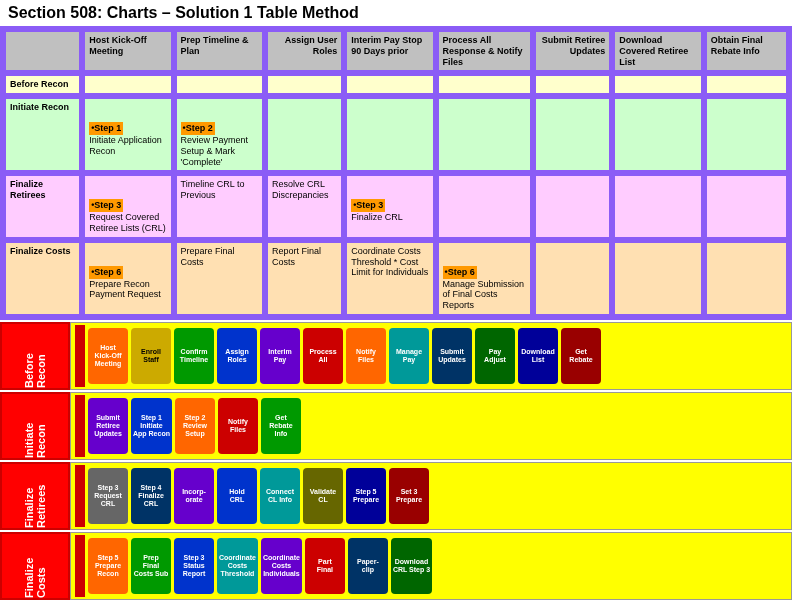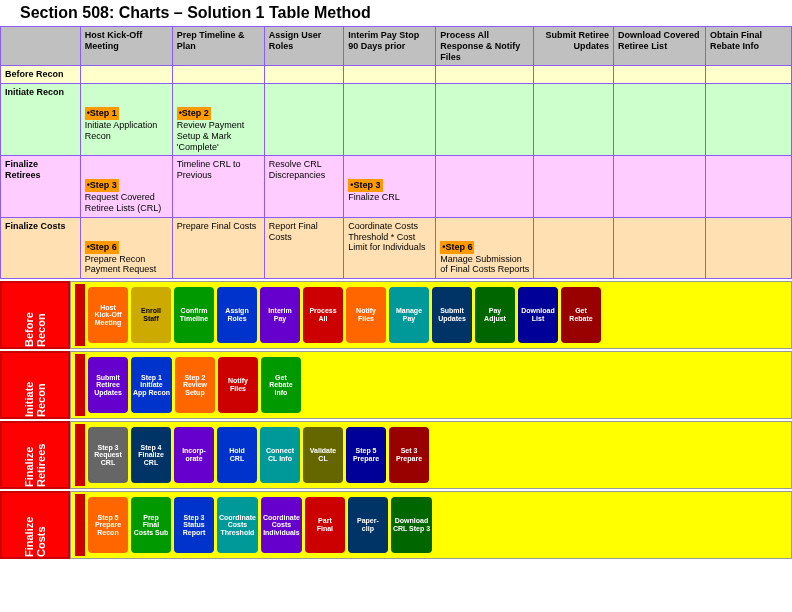--- a/index.html
+++ b/index.html
@@ -8,30 +8,30 @@
       height: 612px;
       font-family: Arial, sans-serif;
       font-size: 10px;
       background: #fff;
       overflow: hidden;
     }
     .page-title {
       background: #fff;
       font-size: 16px;
       font-weight: bold;
-      padding: 4px 20px;
+      padding: 4px 8px;
       color: #000;
     }
     .top-table {
       width: 100%;
       border-collapse: collapse;
       table-layout: fixed;
     }
     .top-table th, .top-table td {
-      border: 1px solid #8b5cf6;
+      border: 6px solid #8b5cf6;
       padding: 3px 4px;
       vertical-align: top;
       font-size: 9px;
       line-height: 1.2;
     }
     .top-table th {
       background: #c0c0c0;
       font-weight: bold;
       text-align: left;
     }
@@ -125,21 +125,21 @@
 <body>
 
 <div class="page-title">Section 508: Charts – Solution 1 Table Method</div>
 
 <table class="top-table">
   <thead>
     <tr>
       <th style="width:65px;"></th>
       <th style="width:75px;">Host Kick-Off Meeting</th>
       <th style="width:75px;">Prep Timeline &amp; Plan</th>
-      <th style="width:65px;">Assign User Roles</th>
+      <th style="width:65px;text-align:right;">Assign User Roles</th>
       <th style="width:75px;">Interim Pay Stop 90 Days prior</th>
       <th style="width:80px;margin-top:18px;">Process All Response &amp; Notify Files</th>
       <th style="width:65px;text-align:right;">Submit Retiree Updates</th>
       <th style="width:75px;">Download Covered Retiree List</th>
       <th style="width:70px;">Obtain Final Rebate Info</th>
     </tr>
   </thead>
   <tbody>
 
     <tr class="row-before">

